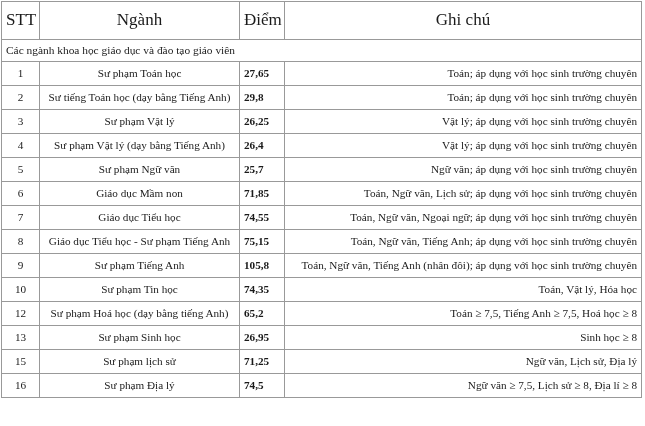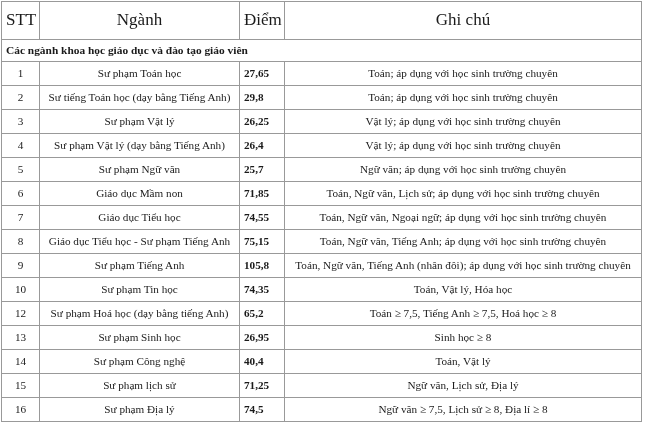--- a/index.html
+++ b/index.html
@@ -37,33 +37,33 @@
 
   thead th {
     font-weight: normal;
     text-align: center;
     height: 33px;
     font-size: 17px;
     white-space: normal;
     line-height: 1.35;
   }
   tr.group-row td {
-    font-weight: bold;
+    font-weight: normal;
     height: 17px;
     text-align: left;
     font-size: 11.4px;
     margin-left: 28px;
   }
   tbody tr.data-row td {
     height: 19px;
   }
   td.cell-stt   { text-align: center; }
   td.cell-major { text-align: center; padding-left: 7px; }
   td.cell-score { text-align: left; padding-right: 8px; font-weight: bold; }
-  td.cell-note  { text-align: center; padding-left: 6px; }
+  td.cell-note  { text-align: right; padding-left: 6px; }
 </style>
 </head>
 <body>
 
 <table id="score-table">
   <colgroup>
     <col class="c-stt">
     <col class="c-major">
     <col class="c-score">
     <col class="c-note">
@@ -146,26 +146,20 @@
         <td class="cell-score">65,2</td>
         <td class="cell-note">Toán ≥ 7,5, Tiếng Anh ≥ 7,5, Hoá học ≥ 8</td>
       </tr>
       <tr class="data-row">
         <td class="cell-stt">13</td>
         <td class="cell-major">Sư phạm Sinh học</td>
         <td class="cell-score">26,95</td>
         <td class="cell-note">Sinh học ≥ 8</td>
       </tr>
       <tr class="data-row">
-        <td class="cell-stt">14</td>
-        <td class="cell-major">Sư phạm Công nghệ</td>
-        <td class="cell-score">40,4</td>
-        <td class="cell-note">Toán, Vật lý</td>
-      </tr>
-      <tr class="data-row">
         <td class="cell-stt">15</td>
         <td class="cell-major">Sư phạm lịch sử</td>
         <td class="cell-score">71,25</td>
         <td class="cell-note">Ngữ văn, Lịch sử, Địa lý</td>
       </tr>
       <tr class="data-row">
         <td class="cell-stt">16</td>
         <td class="cell-major">Sư phạm Địa lý</td>
         <td class="cell-score">74,5</td>
         <td class="cell-note">Ngữ văn ≥ 7,5, Lịch sử ≥ 8, Địa lí ≥ 8</td>

